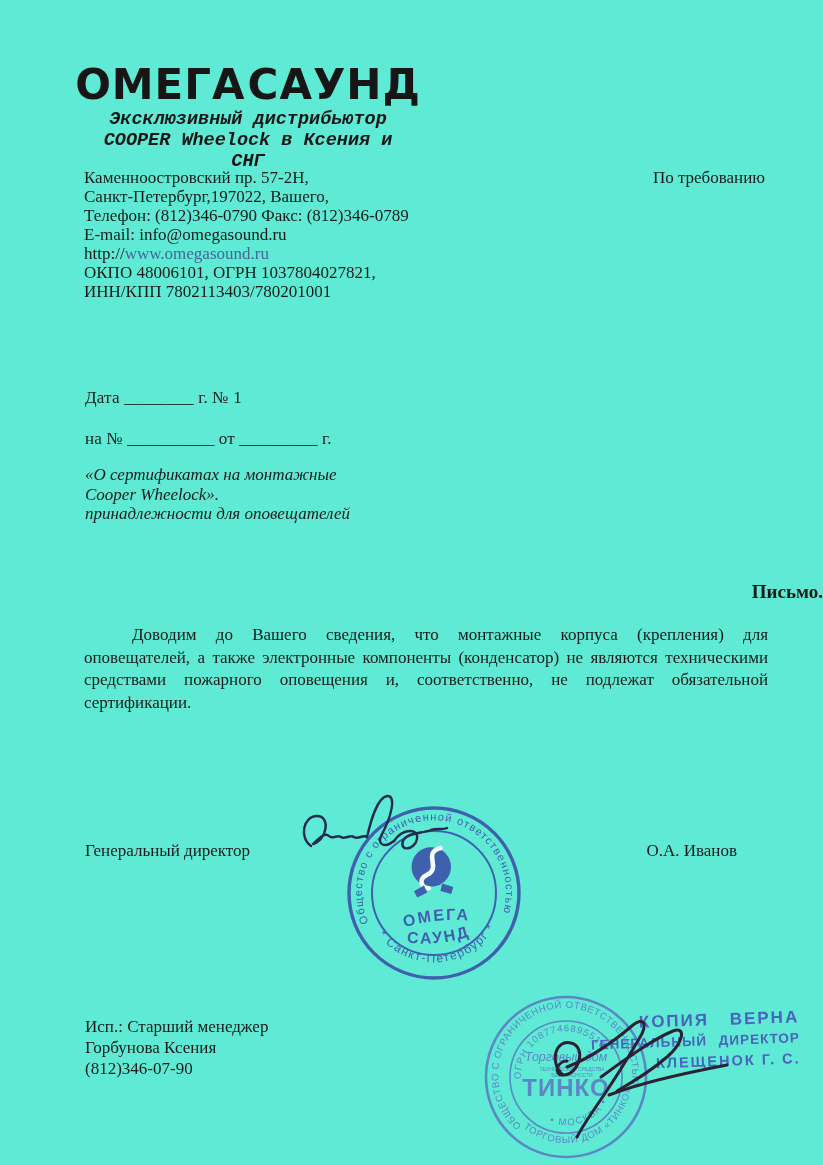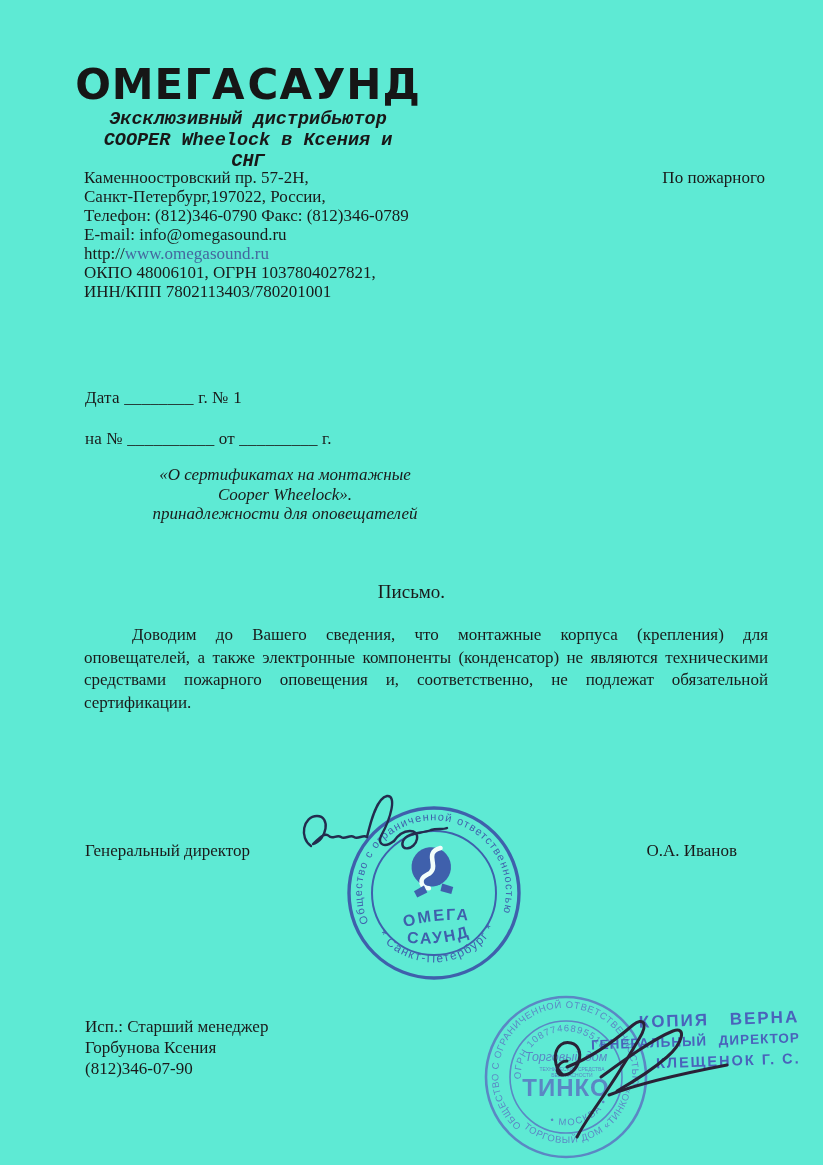--- a/index.html
+++ b/index.html
@@ -17,26 +17,26 @@
   .tagline.first{margin-top:3px;}
 
   .addr{position:absolute;left:84px;top:168px;width:408px;text-align:left;
         font-size:17px;line-height:19px;}
   .addr .link{color:#44679e;margin-top:25px;}
   .dist-note{position:absolute;right:58px;top:168px;font-size:17px;}
 
   
   .date-line{position:absolute;left:85px;top:388px;font-size:17px;letter-spacing:.2px;}
   .num-line{position:absolute;left:85px;top:429px;font-size:17px;letter-spacing:.2px;}
-  .subject{position:absolute;left:85px;top:465px;width:400px;text-align:center;
+  .subject{position:absolute;left:85px;top:465px;width:400px;
            font-style:italic;font-size:17px;line-height:19.5px;font-family:Liberation Serif, serif;}
 
   
-  .letter-title{position:absolute;left:0;top:581px;width:823px;text-align:center;
-                font-weight:normal;font-size:19px;}
+  .letter-title{position:absolute;left:0;top:581px;width:823px;text-align:right;
+                font-weight:bold;font-size:19px;}
   .letter-body{position:absolute;left:84px;top:624px;width:684px;font-size:17px;
                line-height:22.5px;text-align:justify;text-indent:48px;word-spacing:1.5px;}
 
   
   .sign-role{position:absolute;left:85px;top:841px;font-size:17px;}
   .sign-name{position:absolute;right:86px;top:841px;font-size:17px;}
   .sig-top{position:absolute;left:297px;top:790px;width:158px;height:84px;z-index:5;}
   .stamp-omega{position:absolute;left:345px;top:804px;width:178px;height:178px;
                z-index:3;opacity:.92;}
 
@@ -77,29 +77,29 @@
           <use href="#omega-glyph"></use>
         </svg>
       <span class="logo-word">САУНД</span>
     </div>
     <div class="tagline first">Эксклюзивный дистрибьютор</div>
     <div class="tagline">COOPER Wheelock в Ксения и СНГ</div>
   </div>
 
   <div class="addr">
     <div>Каменноостровский пр. 57-2Н,</div>
-    <div>Санкт-Петербург,197022, России,</div>
+    <div>Санкт-Петербург,197022, Вашего,</div>
     <div>Телефон: (812)346-0790 Факс: (812)346-0789</div>
     <div>E-mail: info@omegasound.ru</div>
     <div><span>http://</span><span class="link">www.omegasound.ru</span></div>
     <div>ОКПО 48006101, ОГРН 1037804027821,</div>
     <div>ИНН/КПП 7802113403/780201001</div>
   </div>
 
-  <div class="dist-note">По пожарного</div>
+  <div class="dist-note">По требованию</div>
 
   <div class="date-line">Дата  ________  г. № 1</div>
   <div class="num-line">на №  __________  от  _________  г.</div>
 
   <div class="subject">
     <div>«О сертификатах на монтажные</div>
     <div>Cooper Wheelock».</div>
     <div>принадлежности для оповещателей</div>
   </div>
 

